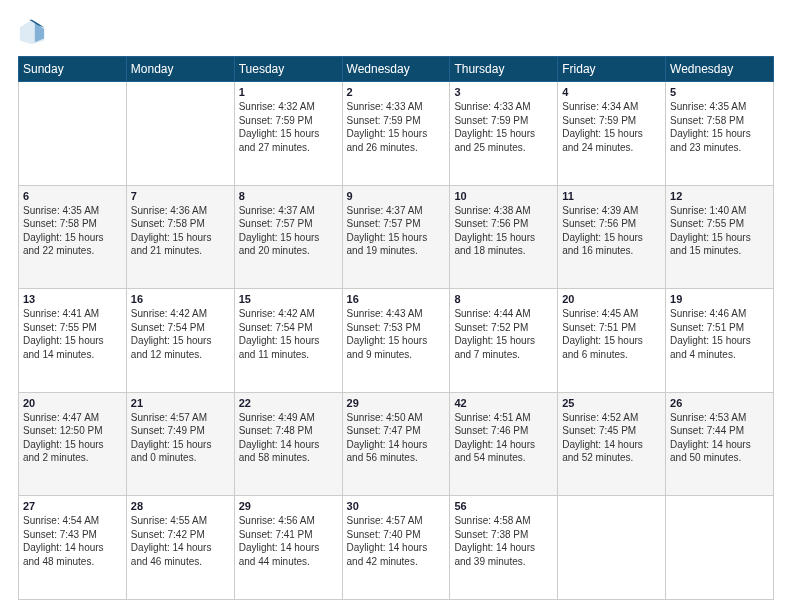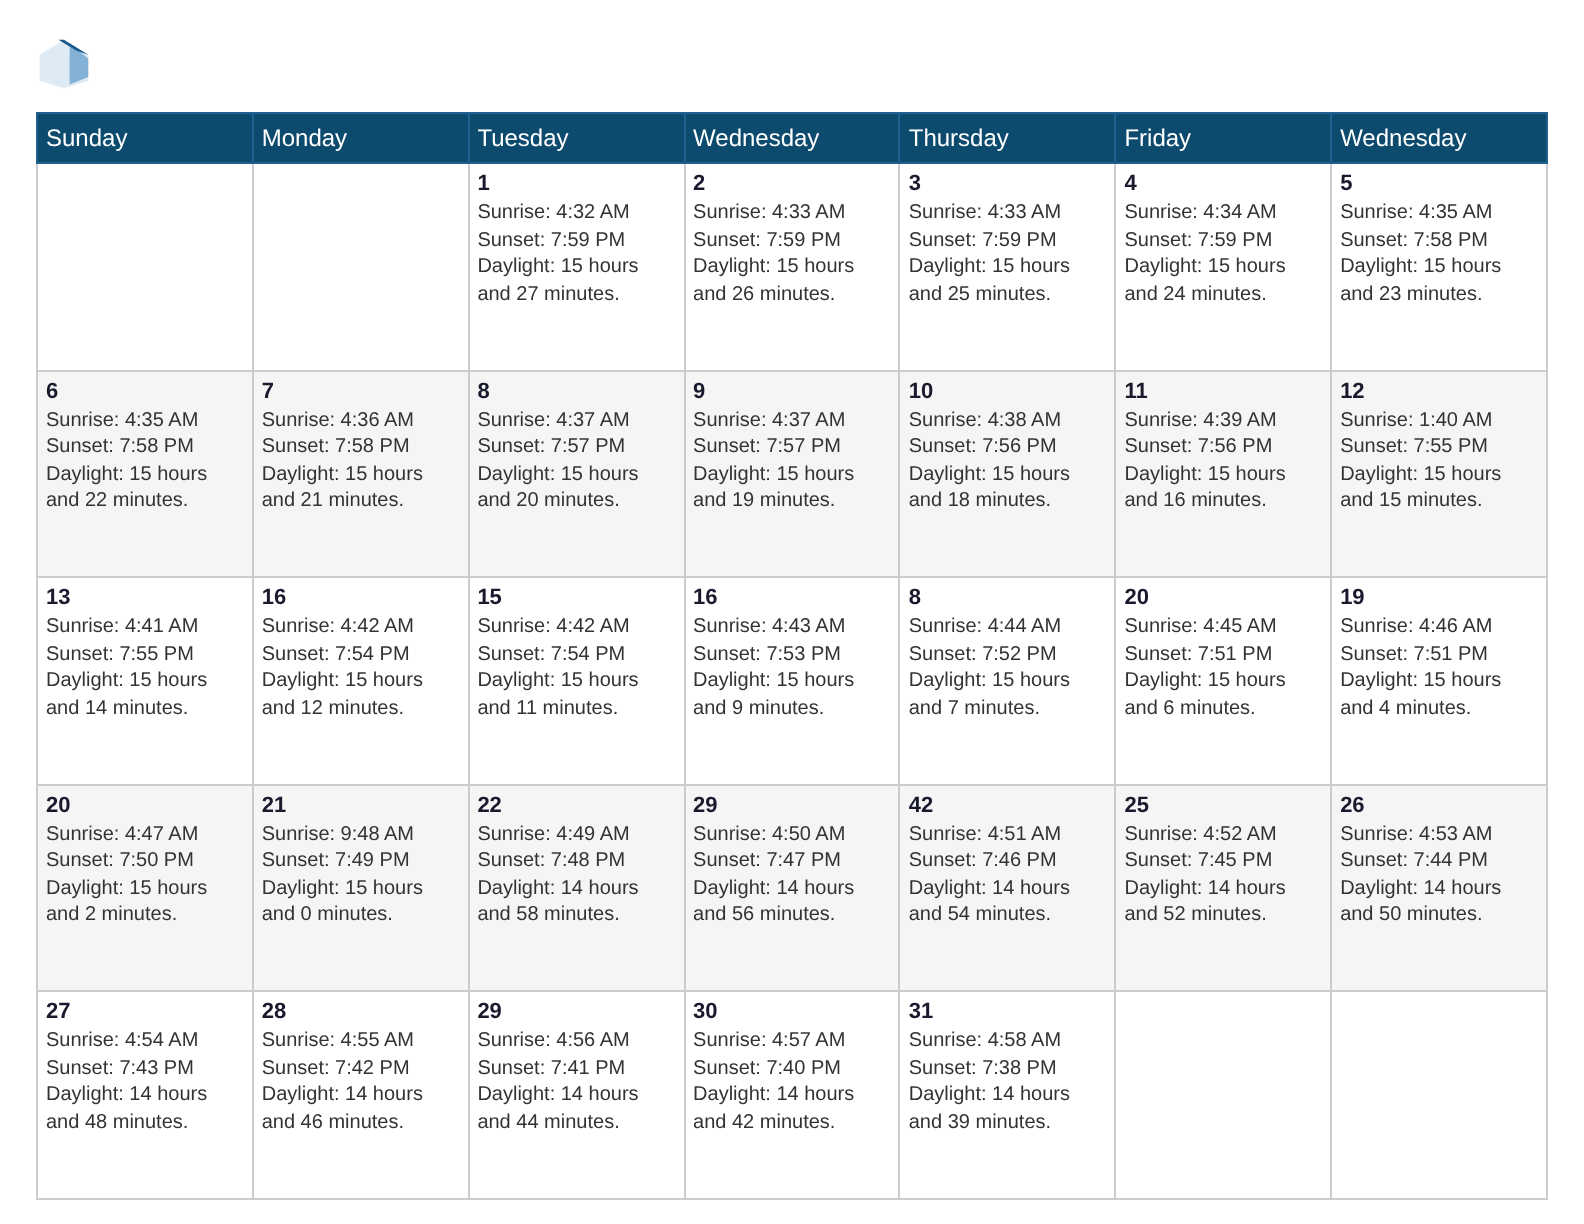--- a/index.html
+++ b/index.html
@@ -278,27 +278,27 @@
             <div class="cell-text">Sunrise: 4:46 AM
 Sunset: 7:51 PM
 Daylight: 15 hours
 and 4 minutes.</div>
           </td>
         </tr>
         <tr>
           <td>
             <span class="day-num">20</span>
             <div class="cell-text">Sunrise: 4:47 AM
-Sunset: 7:50 PM
+Sunset: 12:50 PM
 Daylight: 15 hours
 and 2 minutes.</div>
           </td>
           <td>
             <span class="day-num">21</span>
-            <div class="cell-text">Sunrise: 9:48 AM
+            <div class="cell-text">Sunrise: 4:57 AM
 Sunset: 7:49 PM
 Daylight: 15 hours
 and 0 minutes.</div>
           </td>
           <td>
             <span class="day-num">22</span>
             <div class="cell-text">Sunrise: 4:49 AM
 Sunset: 7:48 PM
 Daylight: 14 hours
 and 58 minutes.</div>
@@ -355,21 +355,21 @@
 and 44 minutes.</div>
           </td>
           <td>
             <span class="day-num">30</span>
             <div class="cell-text">Sunrise: 4:57 AM
 Sunset: 7:40 PM
 Daylight: 14 hours
 and 42 minutes.</div>
           </td>
           <td>
-            <span class="day-num">31</span>
+            <span class="day-num">56</span>
             <div class="cell-text">Sunrise: 4:58 AM
 Sunset: 7:38 PM
 Daylight: 14 hours
 and 39 minutes.</div>
           </td>
           <td></td>
           <td></td>
         </tr>
       </tbody>
   </table>

